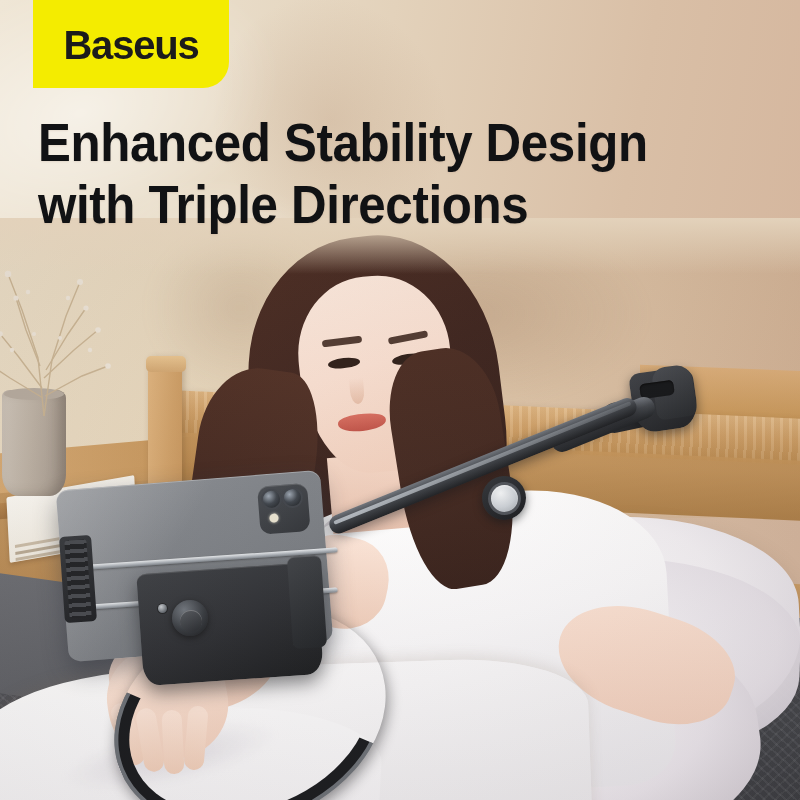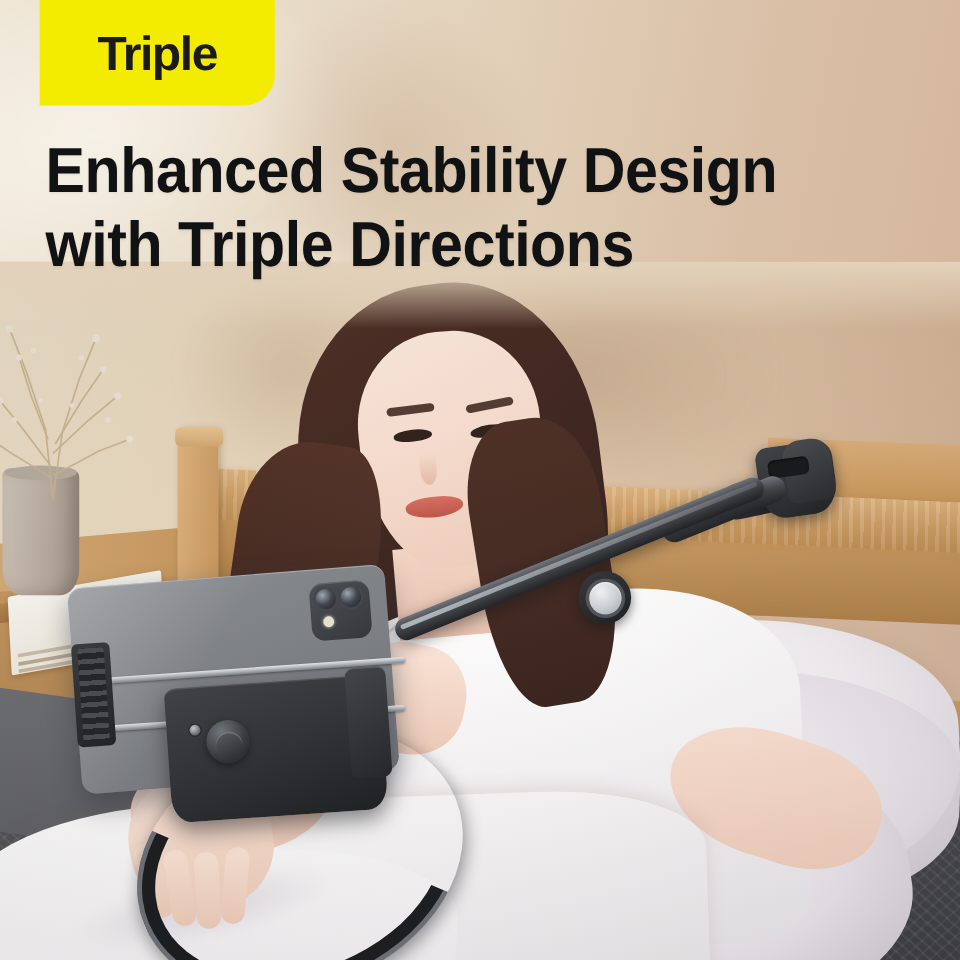--- a/index.html
+++ b/index.html
@@ -575,21 +575,21 @@
     <div class="screw s1"></div>
     <div class="screw s2"></div>
     <div class="grip-right"></div>
     <div class="ball-joint"></div>
     <div class="joint-ring"></div>
 
     <div class="photo-tone"></div>
   </div>
 
   <div id="logo-badge">
-    <span id="logo-text">Triple</span>
+    <span id="logo-text">Baseus</span>
   </div>
 
   <div id="headline">
     <span class="hl">Enhanced Stability Design</span>
     <span class="hl">with Triple Directions</span>
   </div>
 
 </div>
 
 </body></html>

